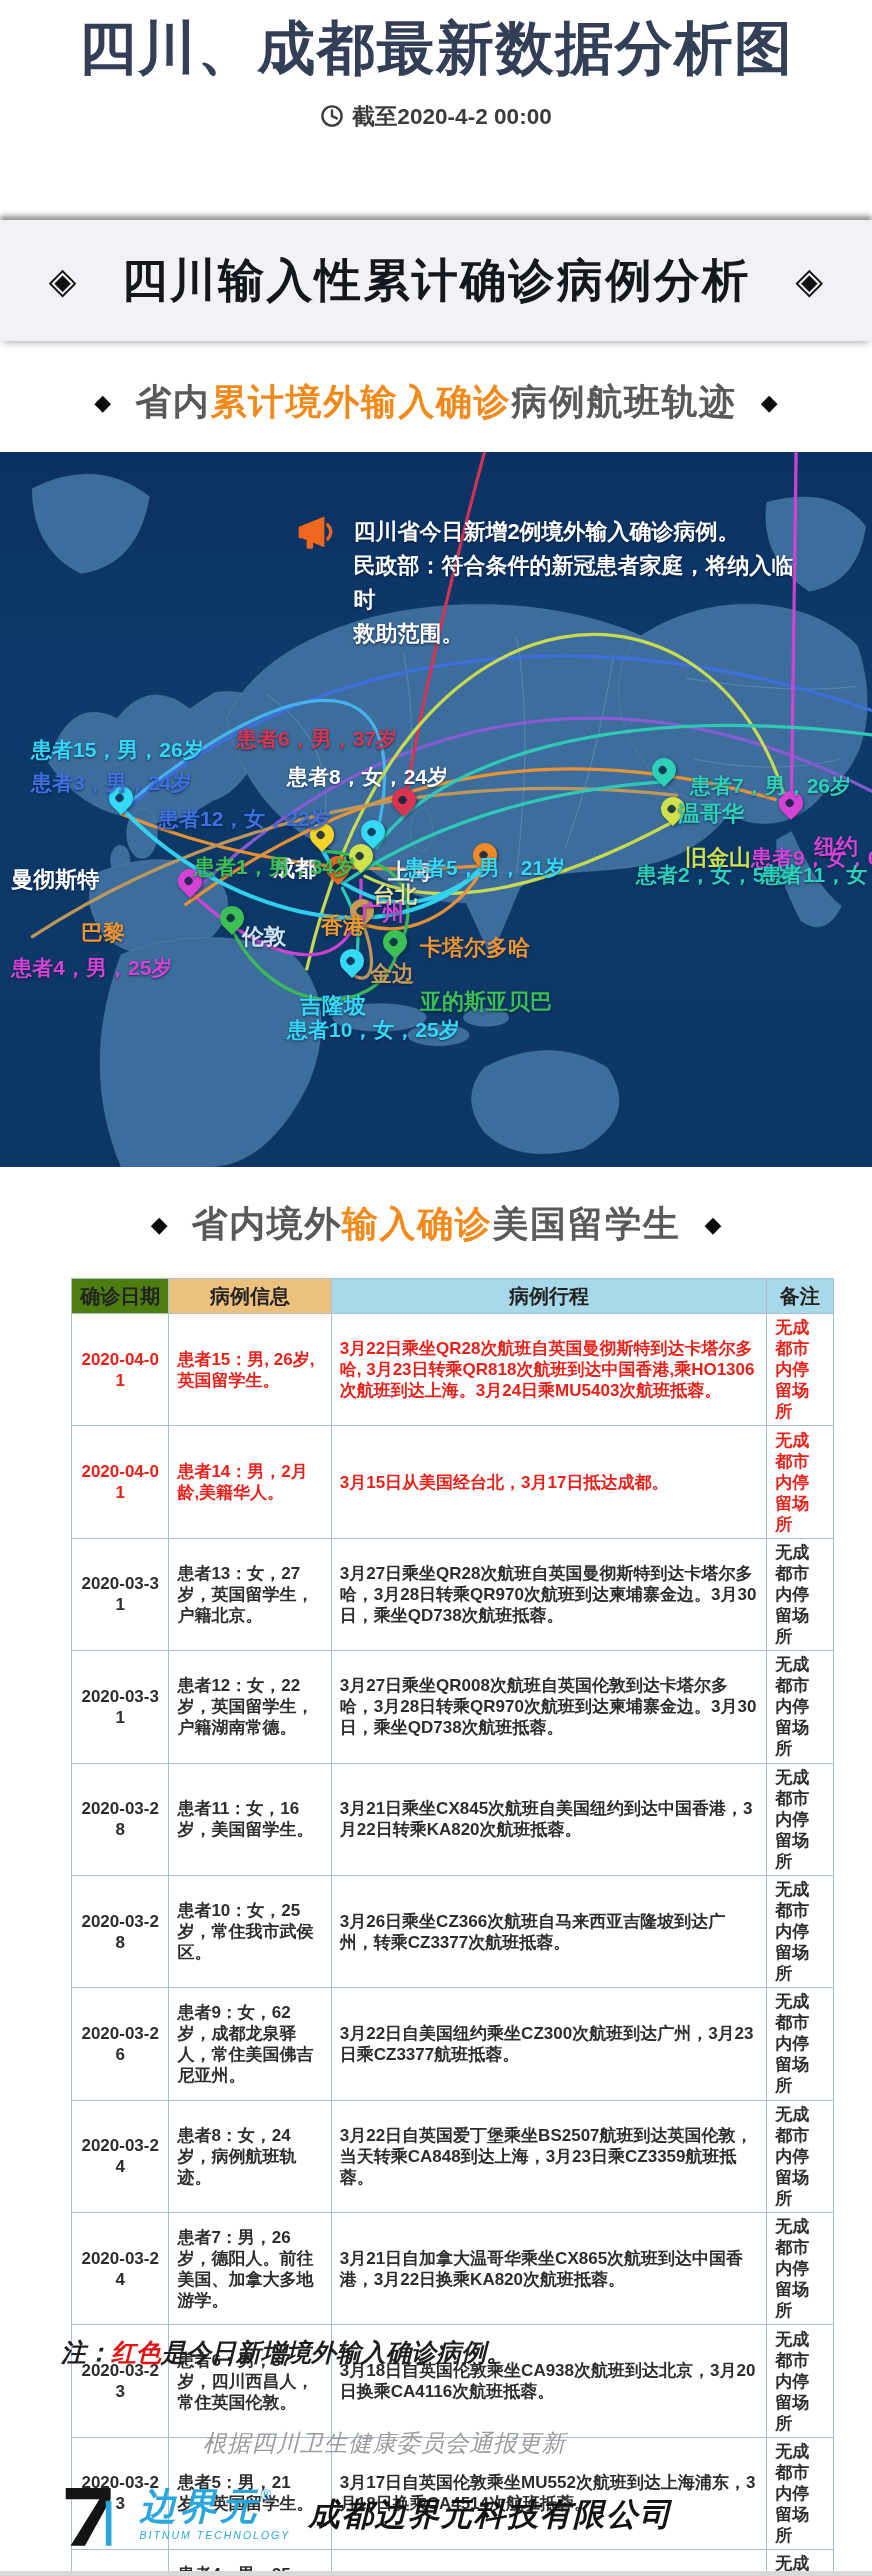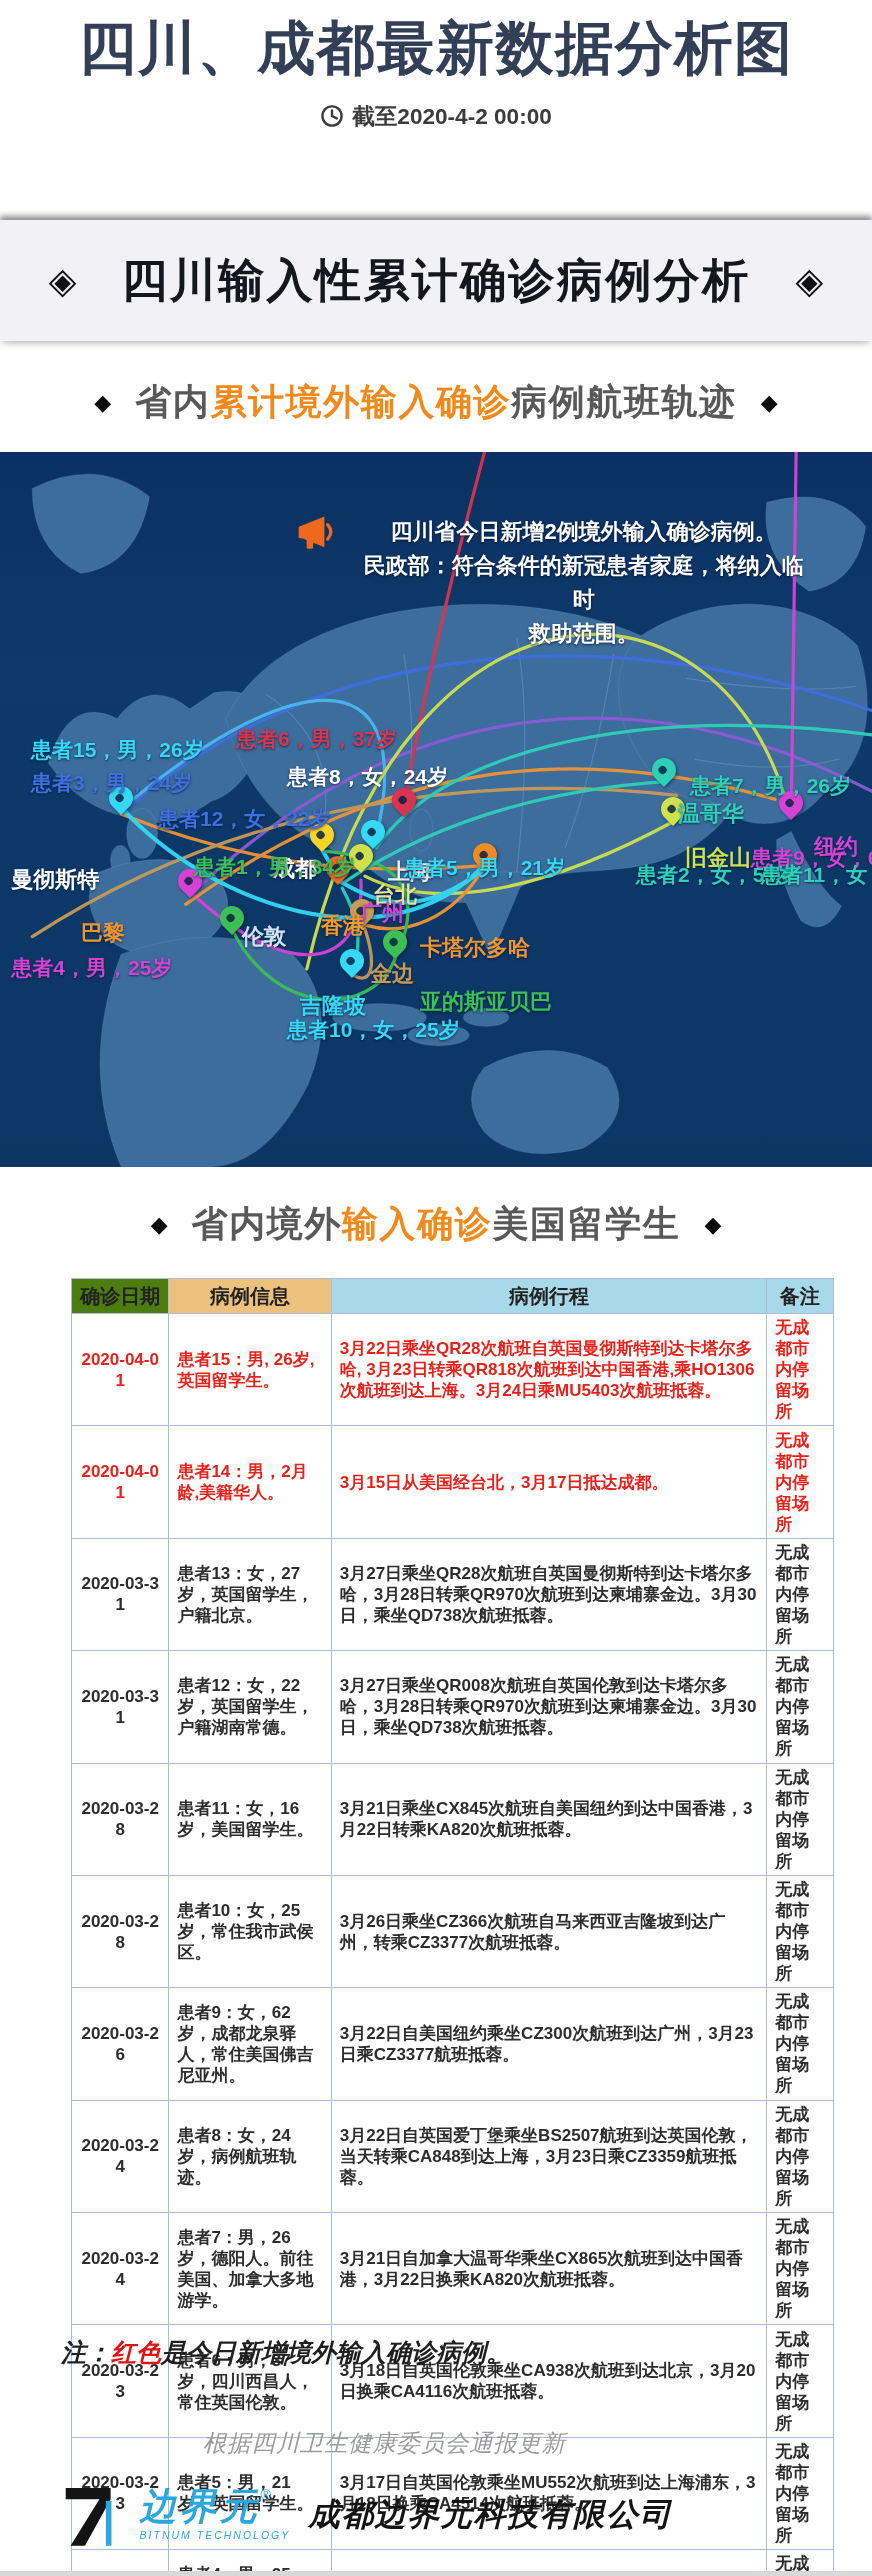--- a/index.html
+++ b/index.html
@@ -19,21 +19,21 @@
   .banner .txt{font-size:46px;font-weight:800;color:#14171d;letter-spacing:2.4px;}
   .banner .dia{font-size:36px;color:#111;line-height:1;}
 
   
   .sec{left:0;width:872px;display:flex;align-items:center;justify-content:center;gap:24px;}
   .sec .dia{font-size:22px;color:#0c0c0c;}
   .sec .st{font-size:36px;font-weight:800;color:#595959;letter-spacing:1.6px;}
   .sec .hl{color:#f28a1b;}
 
   
-  .map{top:452px;left:0;width:872px;height:715px;background:linear-gradient(#0a3161,#0d3a6b 30%,#0c3664);overflow:hidden;text-align:center;}
+  .map{top:452px;left:0;width:872px;height:715px;background:linear-gradient(#0a3161,#0d3a6b 30%,#0c3664);overflow:hidden;}
   .map svg.world{position:absolute;left:0;top:0;}
   .mlabel{position:absolute;white-space:nowrap;font-size:21px;font-weight:600;text-shadow:0 0.8px 2.4px rgba(0,20,45,.7);}
   .mlabel.city{font-weight:700;font-size:22px;}
   .pin{position:absolute;width:24px;height:24px;border-radius:50% 50% 50% 0;transform:rotate(-45deg);box-shadow:0 1.6px 3.2px rgba(0,10,30,.5);}
   .pin::after{content:"";position:absolute;left:7.3px;top:7.3px;width:7.3px;height:7.3px;border-radius:50%;background:rgba(8,34,66,.85);}
   .announce{position:absolute;left:297px;top:63px;width:517px;display:flex;gap:14.5px;align-items:flex-start;}
   .announce .atext{color:#ffffff;font-size:22px;font-weight:600;line-height:1.55;text-shadow:0 0.8px 2.4px rgba(0,15,40,.8);}
   .announce .atext span{display:block;}
 
   

